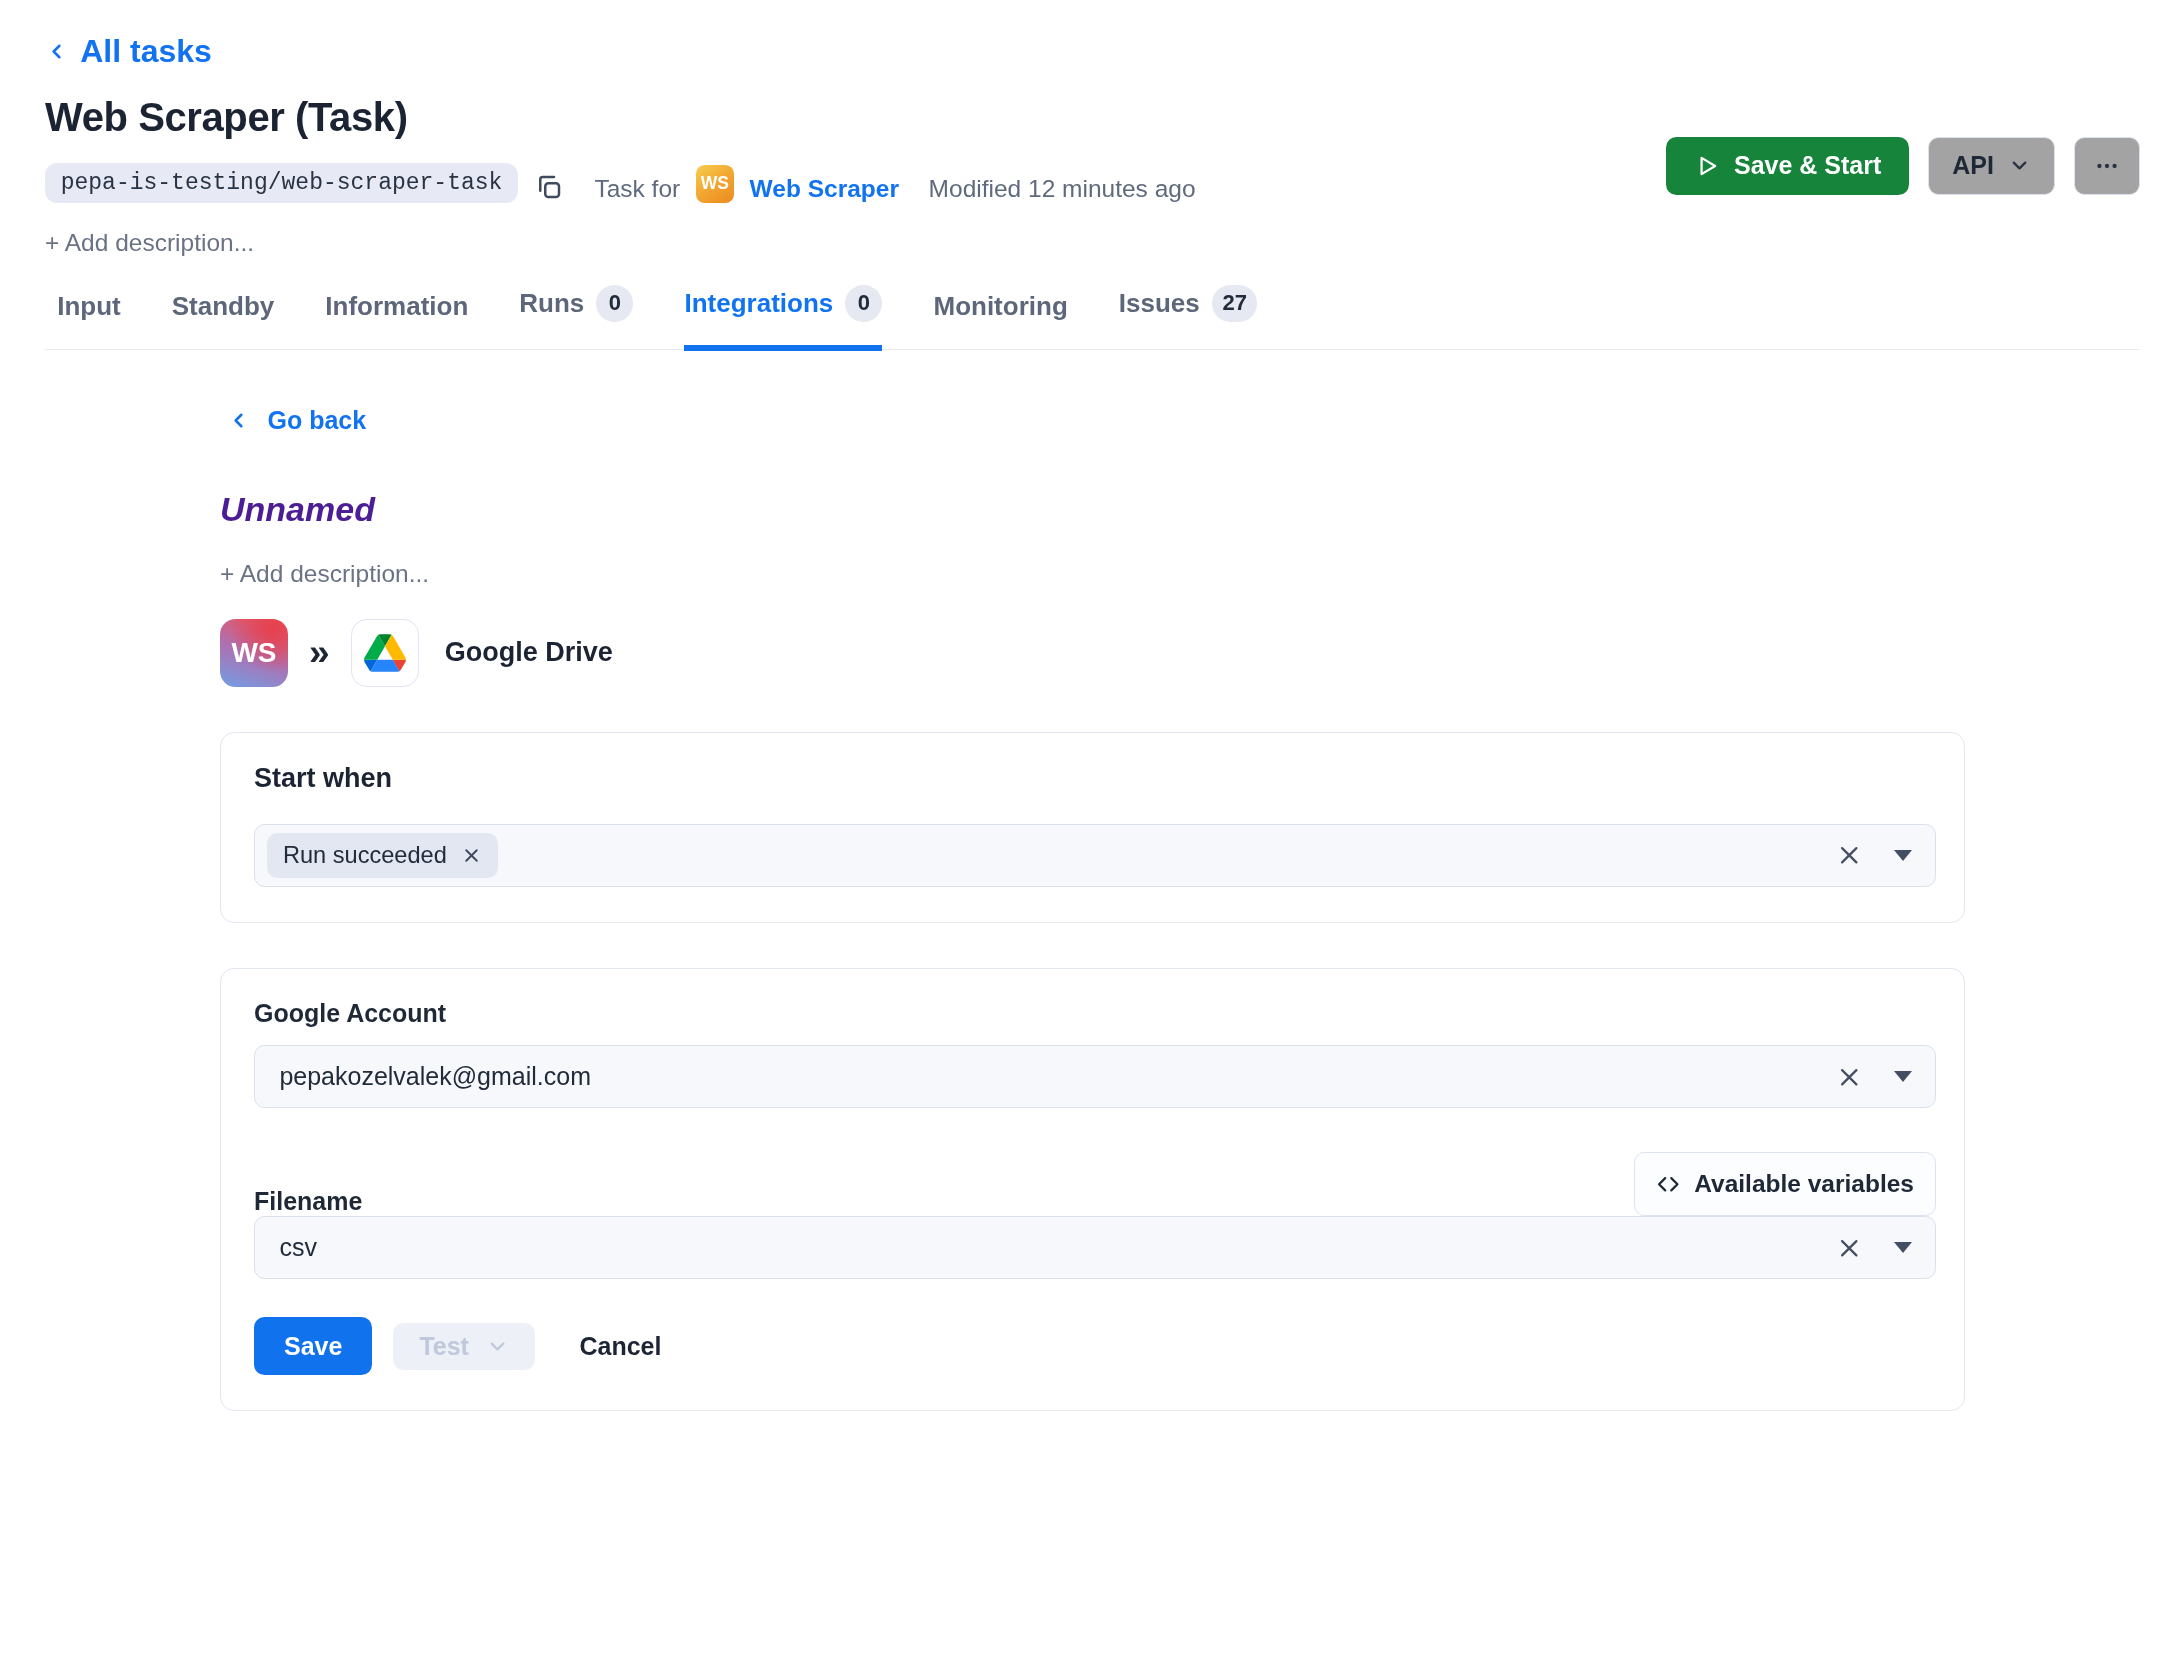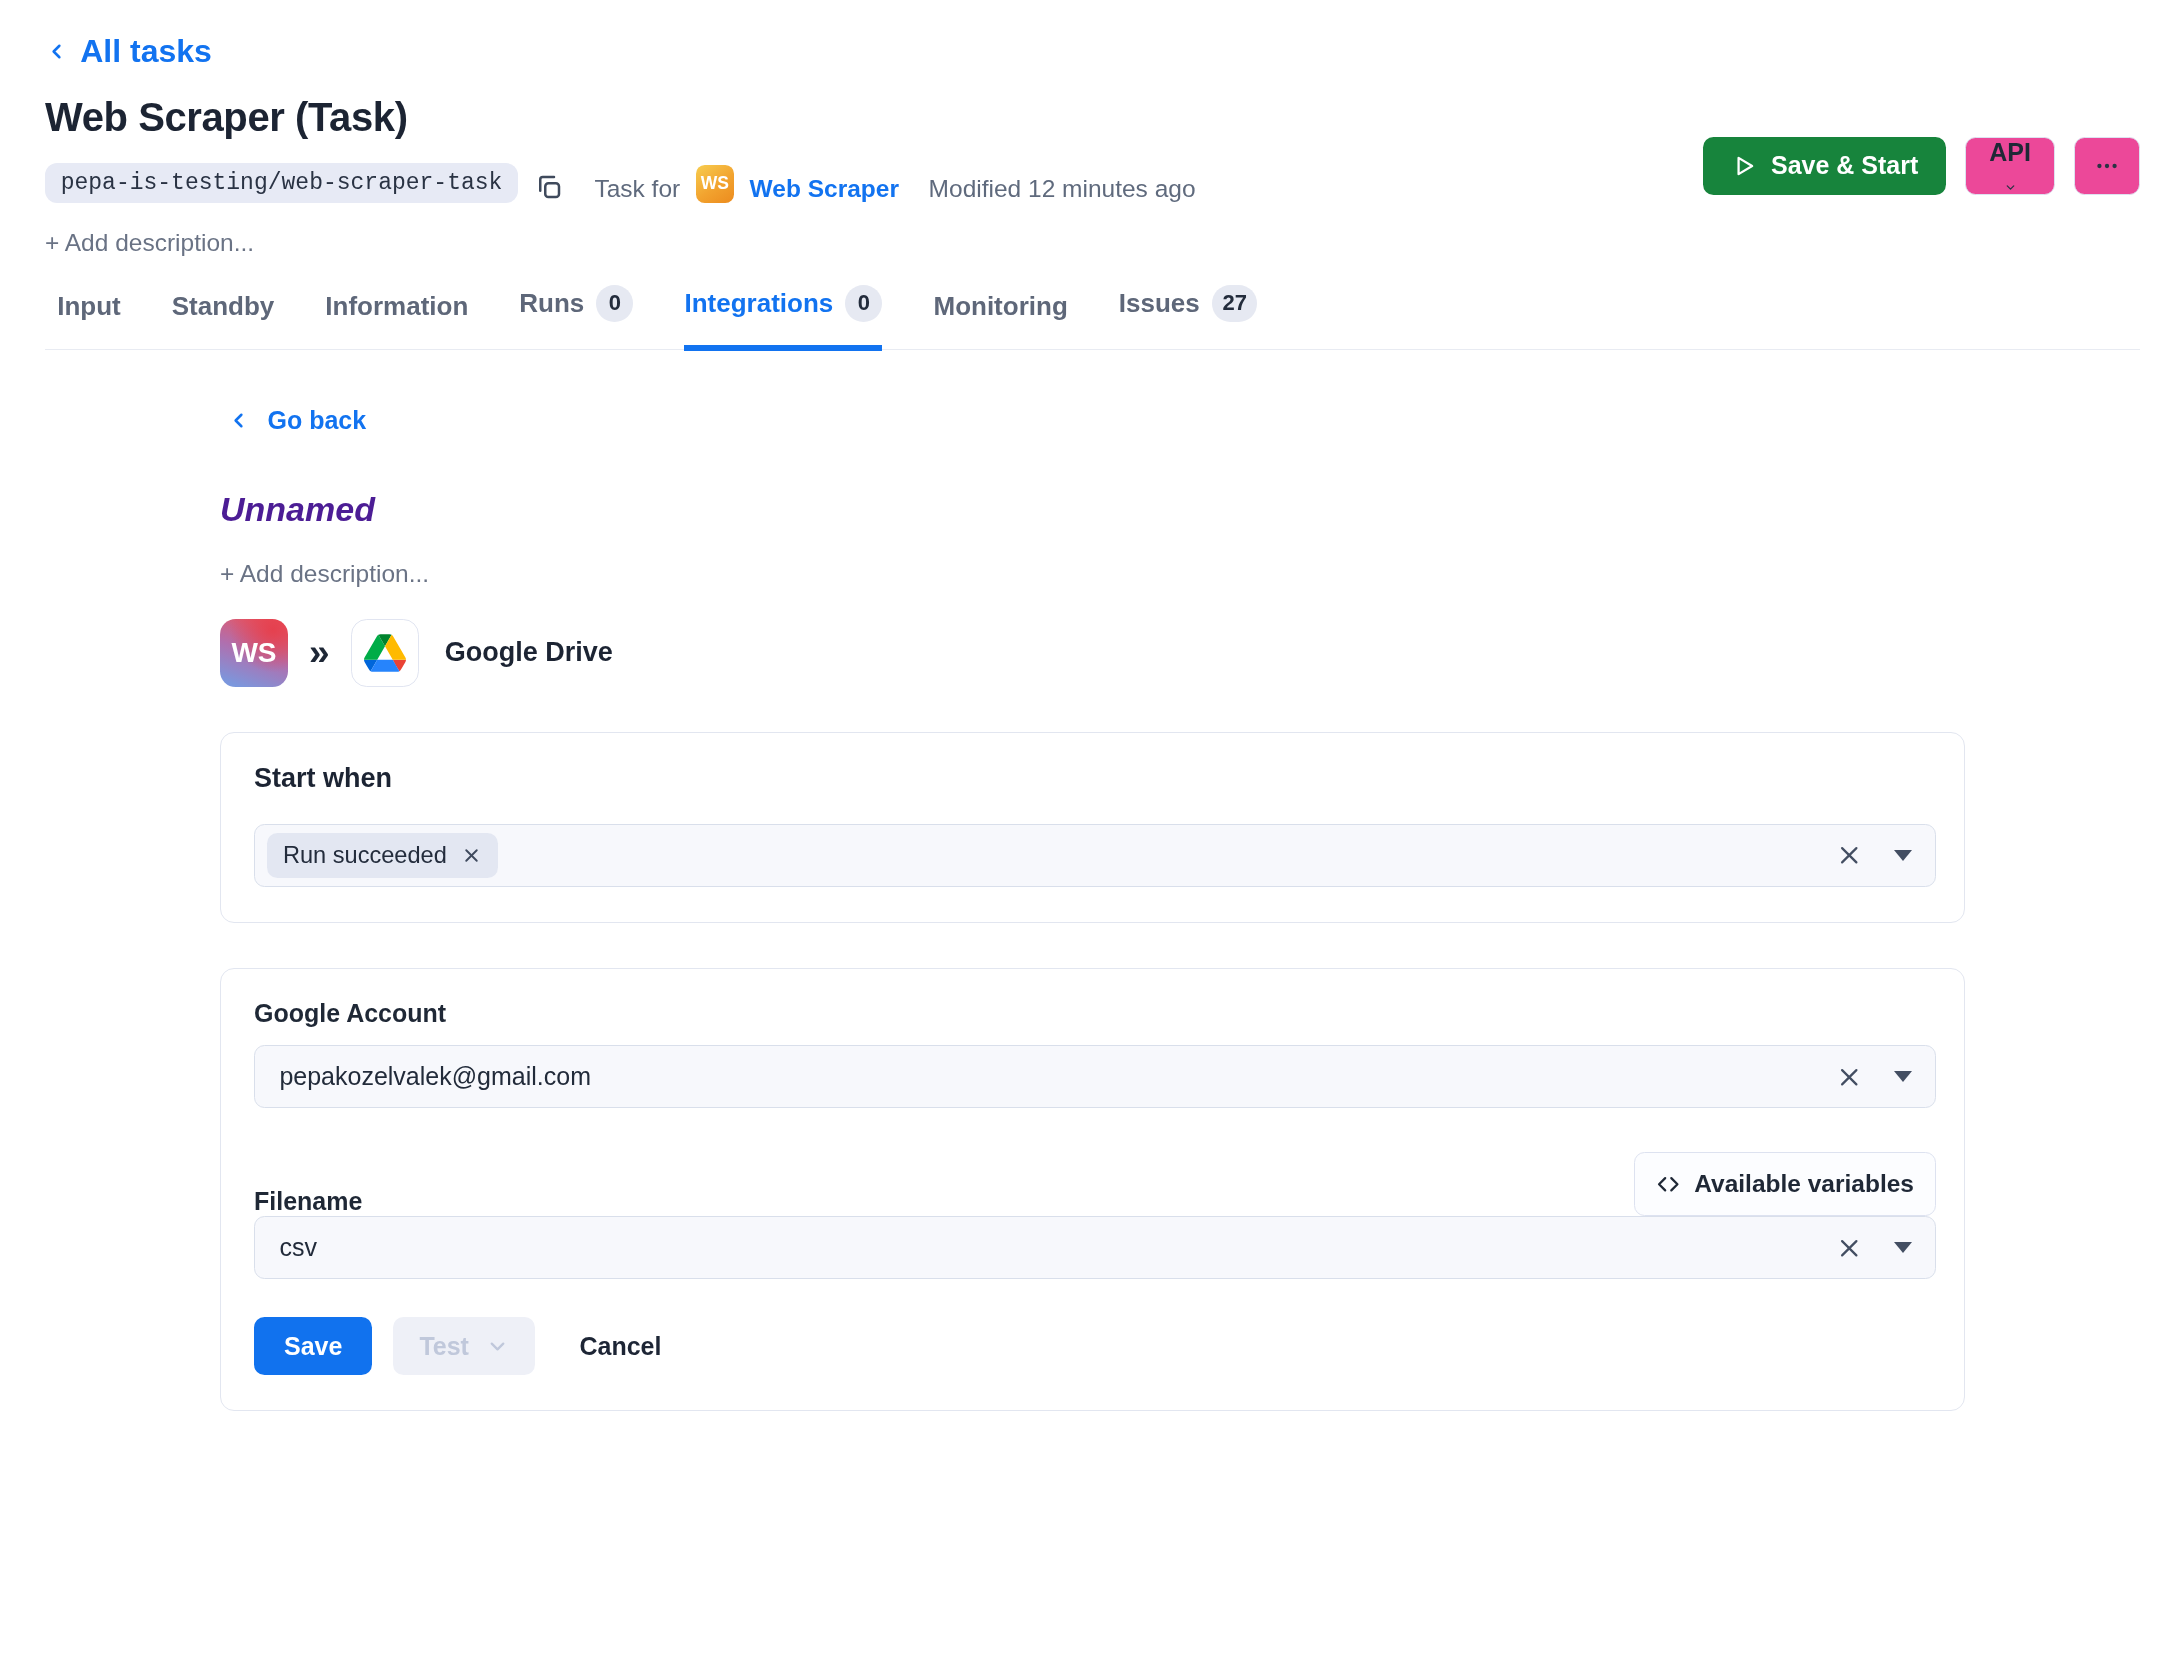--- a/index.html
+++ b/index.html
@@ -18,21 +18,21 @@
   .copy-btn { width:31px; height:31px; display:inline-flex; align-items:center; justify-content:center; cursor:pointer; color:#3f4a5c; }
   .task-for { color:#5f6a7d; font-size:24.5px; margin-left:14px; }
   .ws-mini { width:38px; height:38px; border-radius:8.7px; background:linear-gradient(145deg,#f7cd4f 0%,#f2a32f 55%,#ec8b1e 100%); color:#ffffff; font-weight:700; font-size:17.5px; display:inline-flex; align-items:center; justify-content:center; }
   .actor-link { color:#1273f0; font-size:24.5px; font-weight:700; text-decoration:none; cursor:pointer; }
   .modified { color:#5f6a7d; font-size:24.5px; margin-left:14px; }
 
   .header-actions { position:absolute; right:0; top:42px; display:flex; align-items:center; gap:19px; }
   .btn { display:inline-flex; align-items:center; justify-content:center; gap:14px; height:58px; border-radius:10.5px; font-size:25px; font-weight:700; border:none; cursor:pointer; font-family:inherit; }
   .btn-green { background:#17843c; color:#ffffff; padding:0 28px; }
   .btn-green svg { width:26px; height:26px; }
-  .btn-light { background:#ec4899; border:1.7px solid #dde2f0; color:#1f2836; padding:0 23px;flex-direction:column; }
+  .btn-light { background:#a3a3a3; border:1.7px solid #dde2f0; color:#1f2836; padding:0 23px; }
   .btn-light svg { width:23px; height:23px; color:#2a3344; }
   .btn-more { padding:0 19px; }
   .btn-more svg { width:26px; height:26px; }
 
   .add-desc { color:#6a7385; font-size:24.5px; margin-top:26px; cursor:pointer; }
 
   
   .tabs { display:flex; align-items:flex-end; gap:51px; margin-top:28px; border-bottom:1.7px solid #e8ebf2; padding-left:12.2px; }
   .tab { display:inline-flex; align-items:center; gap:12.2px; font-size:26px; font-weight:600; color:#5e6779; padding-bottom:23px; border-bottom:6.1px solid transparent; margin-bottom:-1.7px; cursor:pointer; }
   .tab.active { color:#1273f0; border-bottom-color:#1273f0; }
@@ -70,21 +70,21 @@
   .field-label { font-size:25px; font-weight:600; color:#1f2836; }
   .field-label-row { display:flex; align-items:flex-end; justify-content:space-between; margin-top:44px; }
   .label-mb { margin-bottom:17.5px; }
   .var-btn { display:inline-flex; align-items:center; gap:14px; background:#fcfdff; border:1.7px solid #dde2f0; border-radius:10.5px; height:64px; padding:0 21px; font-size:24.5px; font-weight:600; color:#1f2836; cursor:pointer; font-family:inherit; }
   .var-btn svg { width:24.5px; height:24.5px; color:#1f2836; }
 
   .text-input { width:100%; height:63px; background:#f7f8fc; border:1.7px solid #d9dfeb; border-radius:10.5px; font-size:25px; color:#222b3a; padding:0 23px; margin-top:19px; font-family:inherit; outline:none; }
 
   .form-buttons { display:flex; align-items:center; margin-top:38px; }
   .btn-primary { background:#1172ee; color:#ffffff; height:58px; padding:0 30px; border-radius:10.5px; font-size:25px; font-weight:700; border:none; cursor:pointer; font-family:inherit; }
-  .btn-test { display:inline-flex; align-items:center; gap:17.5px; background:#eef0f7; color:#c0c8db; height:58px; padding:0 26px; border-radius:10.5px; font-size:25px; font-weight:700; border:none; margin-left:21px; cursor:default; font-family:inherit; }
+  .btn-test { display:inline-flex; align-items:center; gap:17.5px; background:#eef0f7; color:#c0c8db; height:47px; padding:0 26px; border-radius:10.5px; font-size:25px; font-weight:700; border:none; margin-left:21px; cursor:default; font-family:inherit; }
   .btn-test svg { width:23px; height:23px; color:#c0c8db; }
   .btn-cancel { background:none; border:none; color:#1d2535; font-size:25px; font-weight:600; margin-left:44px; cursor:pointer; font-family:inherit; }
 </style>
 </head>
 <body>
 
 <div class="page">
 
   
   <a class="back-link">

